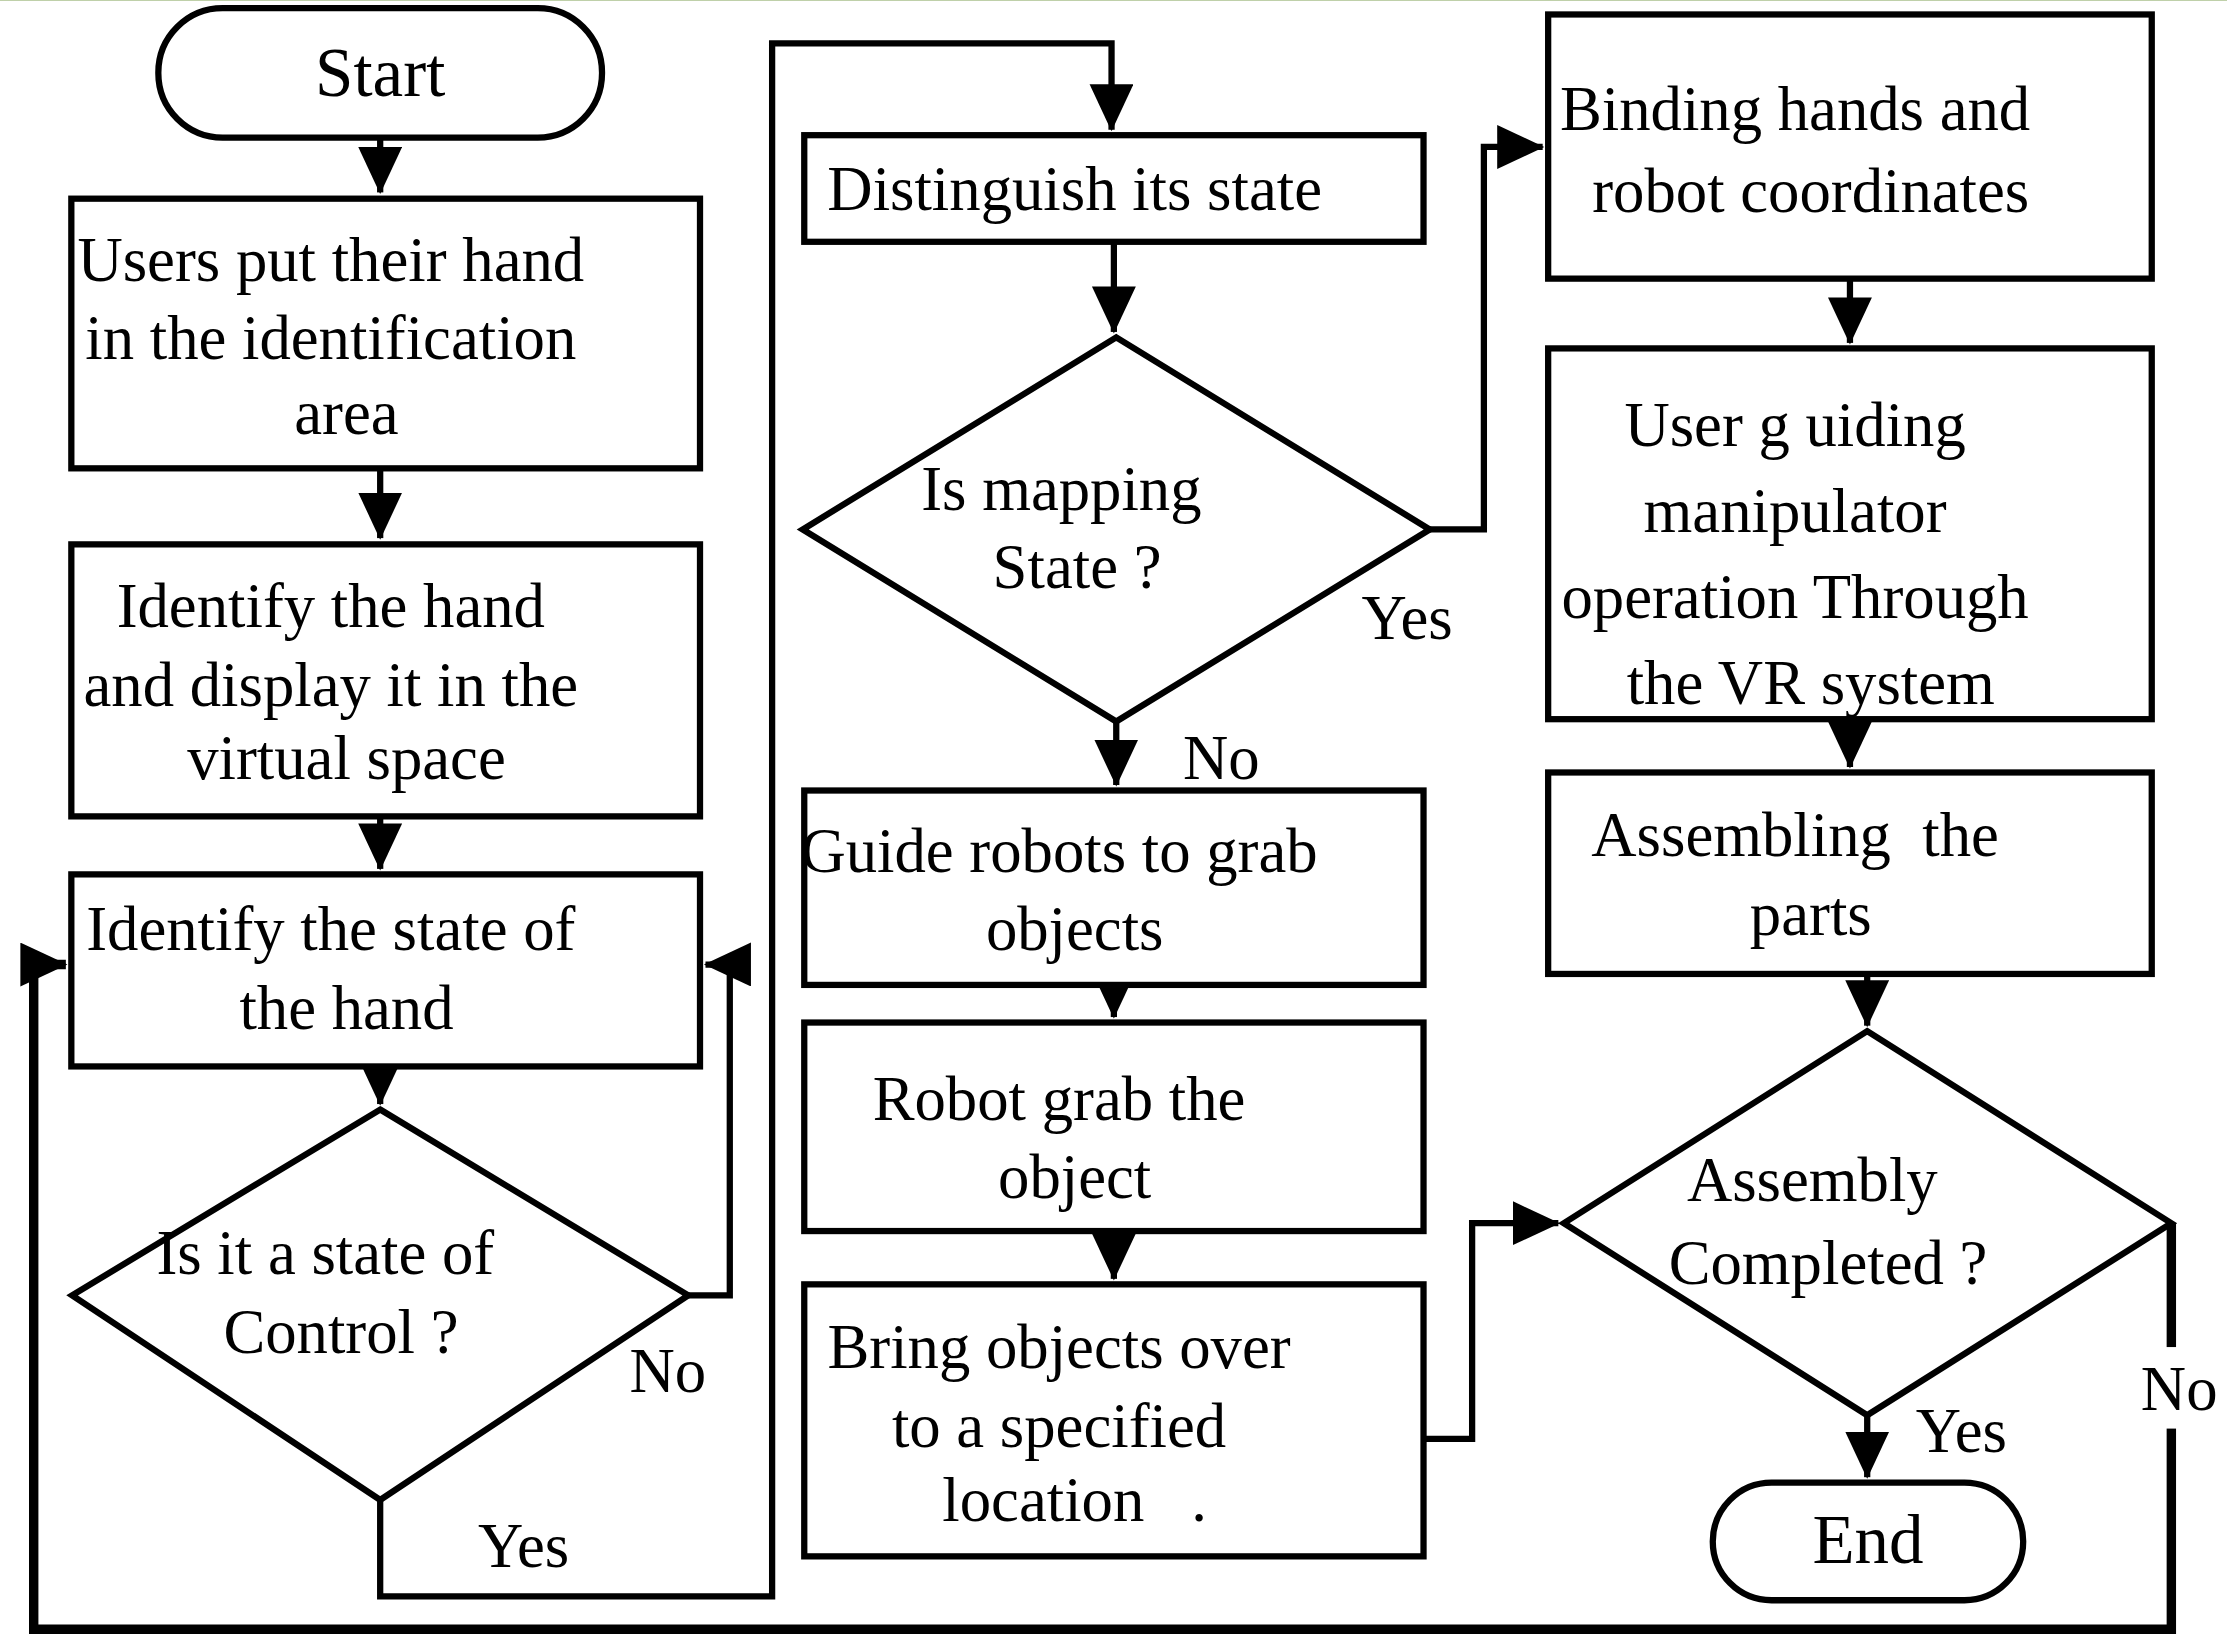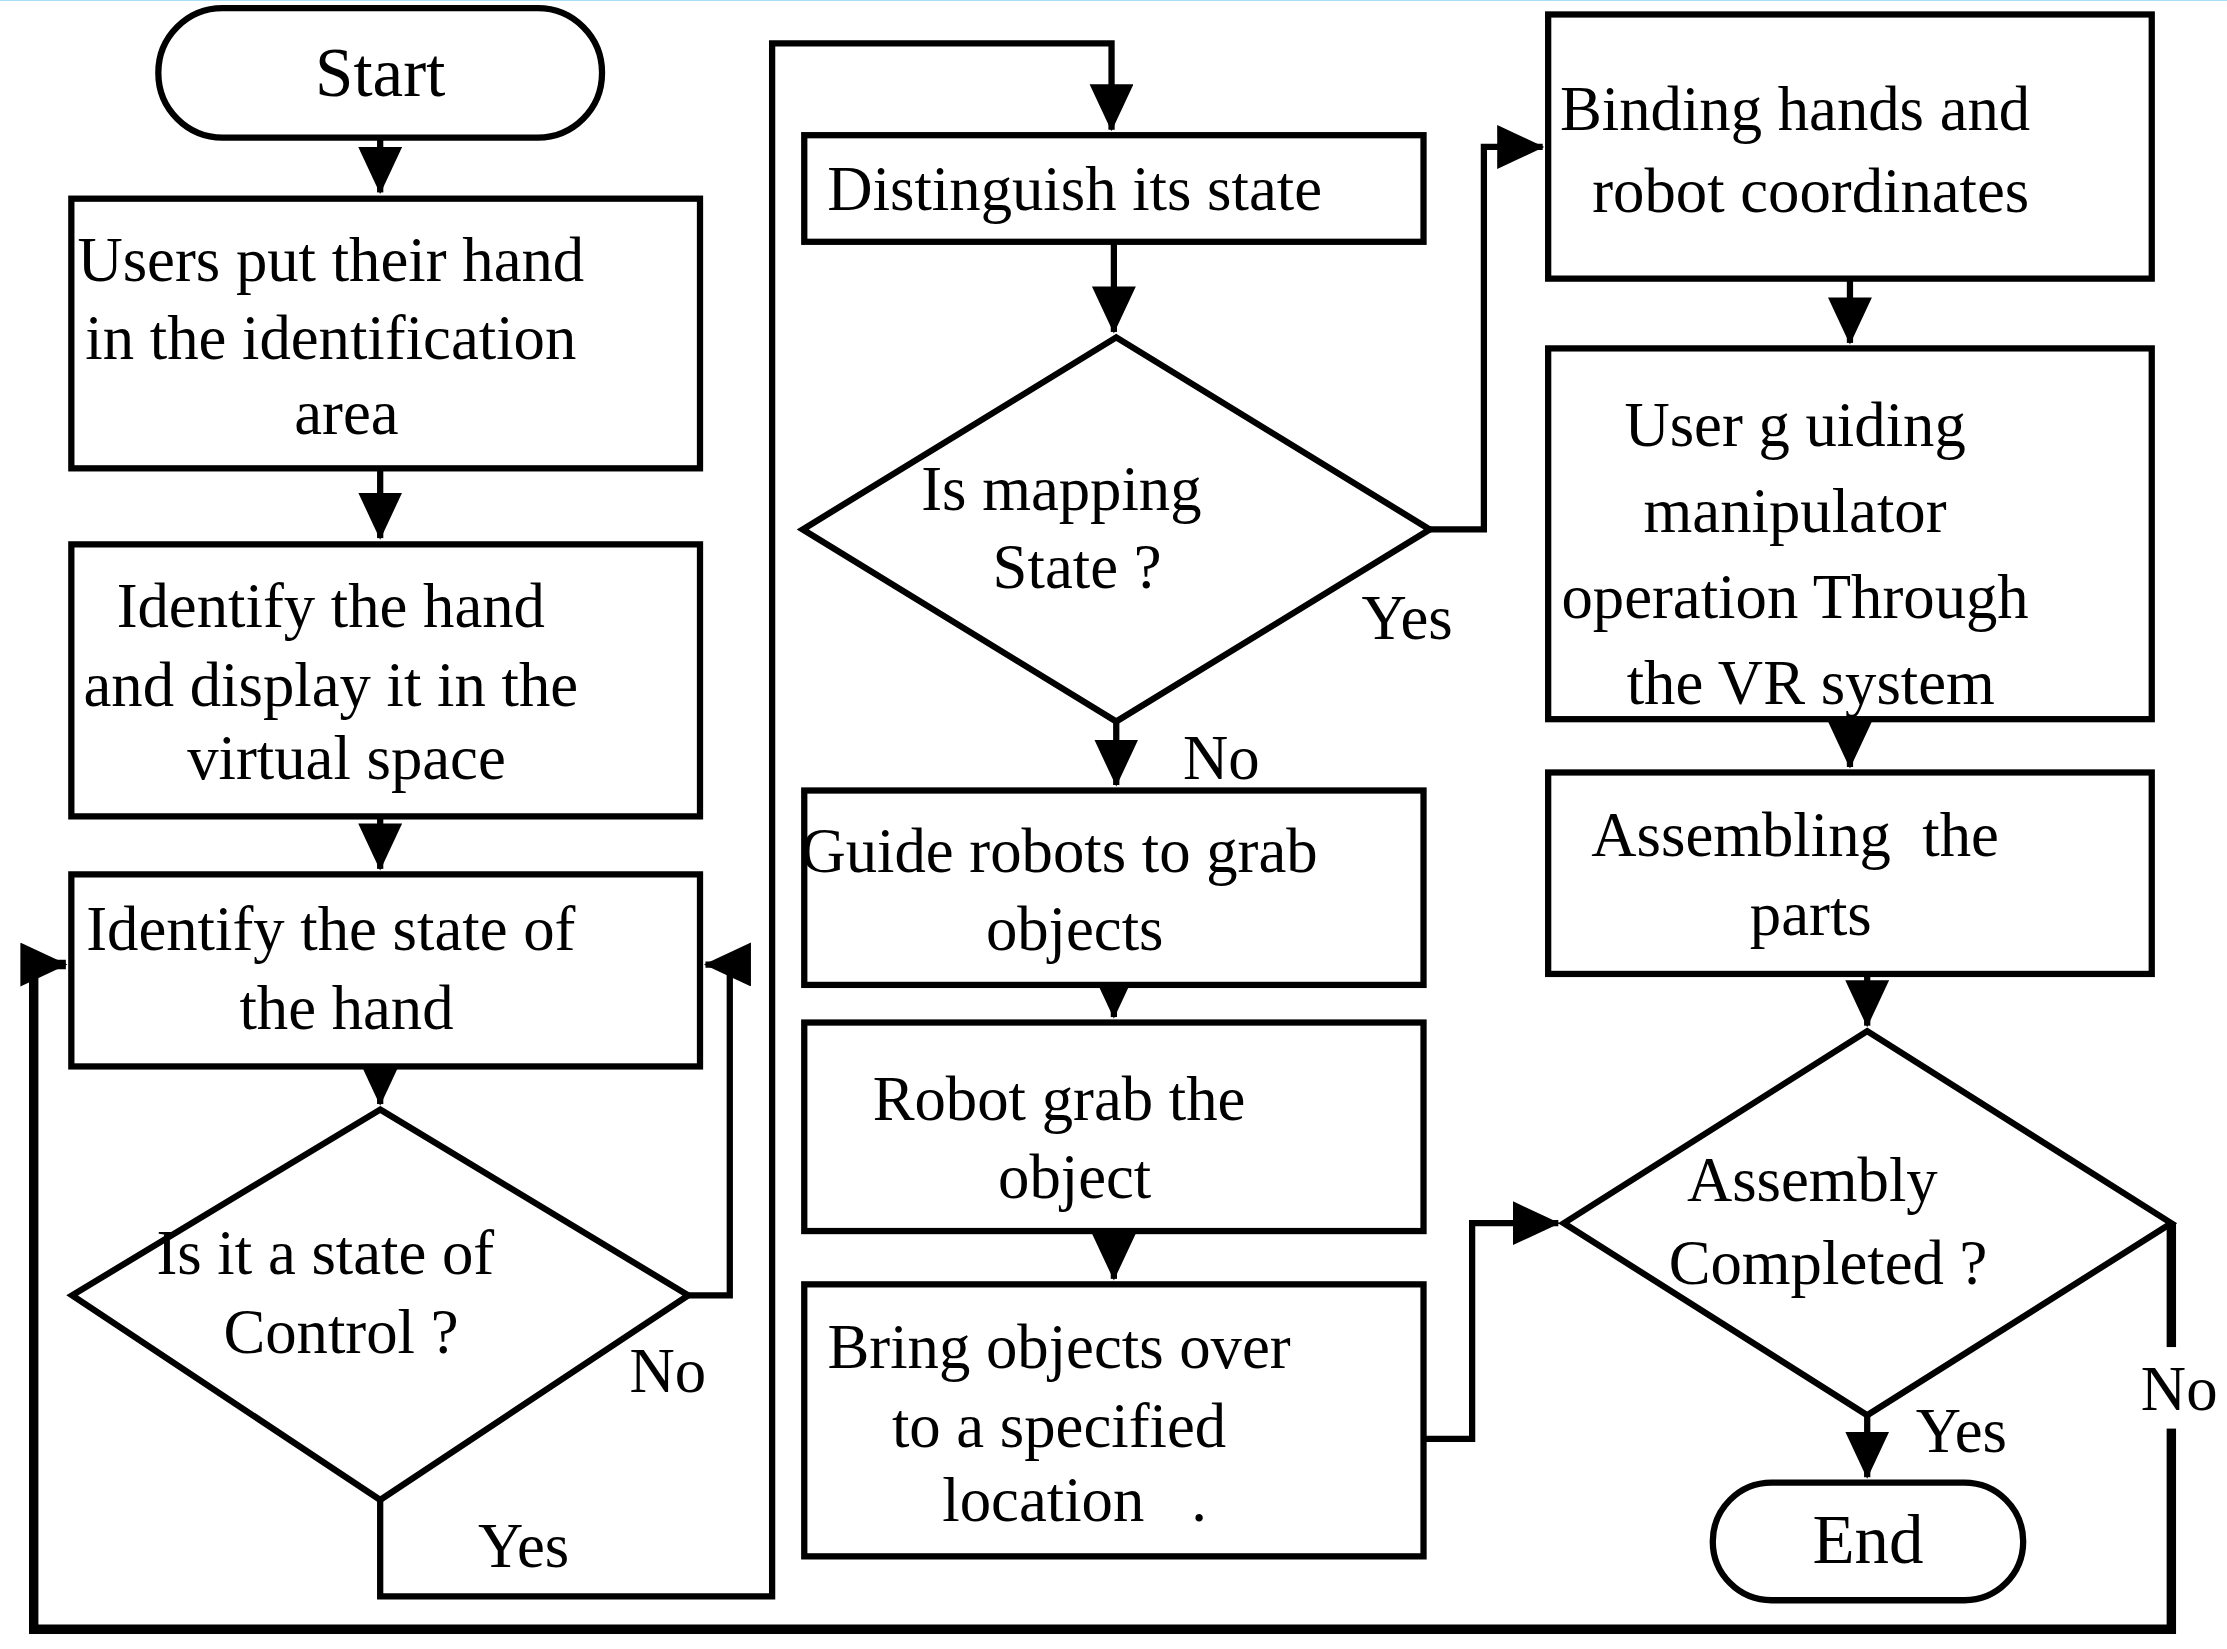--- a/index.html
+++ b/index.html
@@ -1,16 +1,16 @@
 <!DOCTYPE html>
 <html style="font-size:12.5px"><head>
 <meta charset="utf-8">
 <style>
   html,body{margin:0;padding:0;background:#ffffff;}
-  .stage{width:2227px;height:1650px;position:relative;background:#0ea5e9;overflow:hidden;}
+  .stage{width:2227px;height:1650px;position:relative;background:#4d7c0f;overflow:hidden;}
   svg{display:block;}
   svg text{
     font-family:"Liberation Serif","DejaVu Serif",serif;
     fill:#000000;
     white-space:pre;
     text-anchor:middle;
     font-size:80px;
   }
   .node-shape{fill:#ffffff;stroke:#000000;stroke-width:8;}
   .edge{fill:none;stroke:#000000;stroke-width:8;stroke-linejoin:miter;}

